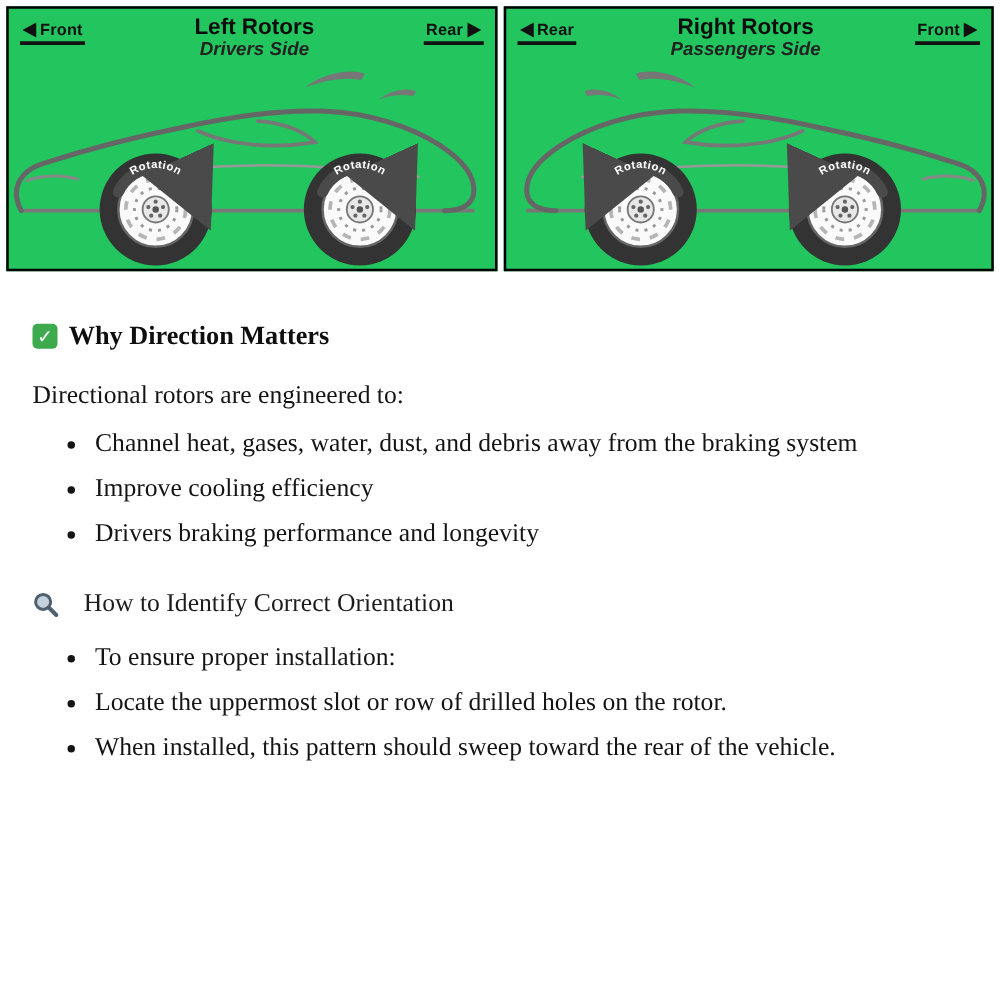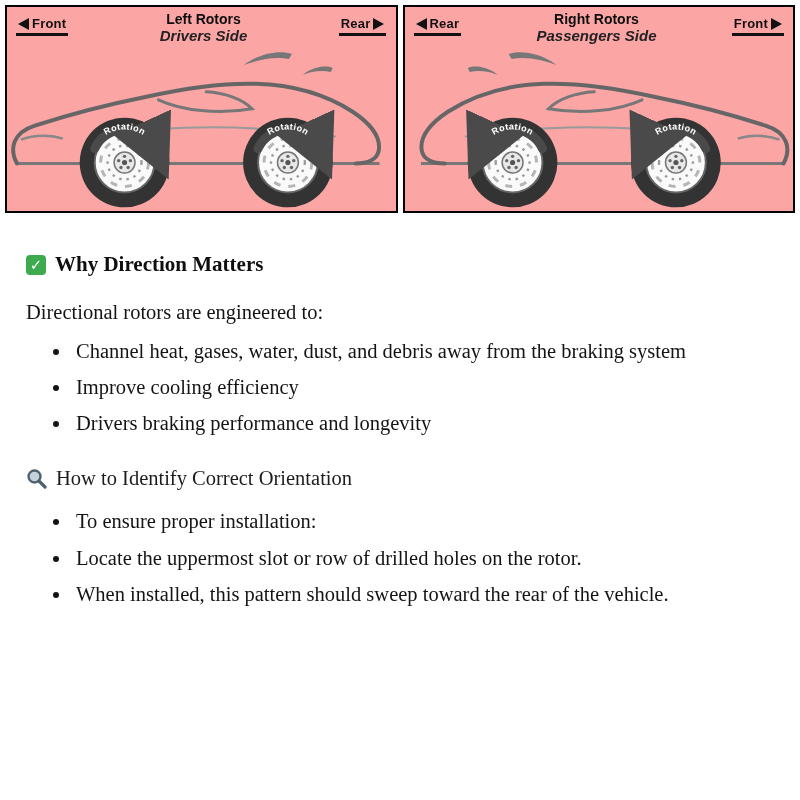--- a/index.html
+++ b/index.html
@@ -2,55 +2,55 @@
 <html><head>
 <meta charset="utf-8">
 <style>
   html,body{margin:0;padding:0;background:#fff;}
   body{
     width:800px;height:800px;overflow:hidden;
     font-family:"Liberation Serif", serif;color:#141414;
   }
   
   .diagram{display:flex;gap:5px;padding:5px 5px 0 5px;}
-  .panel{flex:1;border:2px solid #000;background:#fca5a5;min-width:0;}
+  .panel{flex:1;border:2px solid #000;background:#22c55e;min-width:0;}
   .panel-header{
     display:flex;justify-content:space-between;align-items:flex-start;
     padding:5px 9px 0 9px;font-family:"Liberation Sans", sans-serif;
   }
   .dir{
     display:flex;align-items:center;gap:3px;margin-top:4px;
     font-weight:bold;font-size:13px;letter-spacing:.2px;
     border-bottom:3px solid #111;padding:0 2px 2px 2px;color:#111;
   }
   .tri{width:0;height:0;border-top:6px solid transparent;border-bottom:6px solid transparent;}
   .tri.left{border-right:11px solid #111;}
   .tri.right{border-left:11px solid #111;}
   .title-block{text-align:center;line-height:1.05;}
-  .panel-title{font-size:14px;font-weight:bold;color:#0d0d0d;}
+  .panel-title{font-size:18px;font-weight:bold;color:#0d0d0d;}
   .panel-sub{font-size:15px;font-weight:bold;font-style:italic;color:#222;margin-top:1px;}
   svg.car{display:block;width:100%;height:auto;}
   .rot{fill:#fff;font-family:"Liberation Sans", sans-serif;font-size:9px;font-weight:bold;letter-spacing:.4px;}
   
   .content{padding:16px 26px 0 26px;font-size:20.5px;line-height:1.52;max-width:748px;}
   .intro{margin:4px 0 20px 0;}
   .h1{
     display:flex;align-items:center;gap:9px;
     font-weight:bold;font-size:21px;margin:20px 0 16px 0;color:#0e0e0e;
   }
   .check{
     width:20px;height:20px;flex:0 0 auto;background:#3daa4d;border-radius:4px;
     color:#fff;font-size:15px;font-weight:bold;line-height:20px;text-align:center;
     font-family:"DejaVu Sans", sans-serif;
   }
   .lead{margin:0 0 8px 0;}
   ul{margin:8px 0 20px 0;padding-left:34px;}
   li{margin:5px 12px;padding-left:4px;}
   .h2{
-    display:flex;align-items:center;gap:9px;
+    display:flex;align-items:center;gap:20px;
     font-weight:normal;font-size:20.5px;margin:24px 0 12px 0;color:#1c1c1c;
   }
   .mag{flex:0 0 auto;display:block;}
 </style>
 </head>
 <body>
 
 <div class="diagram">
 
   <div class="panel">

